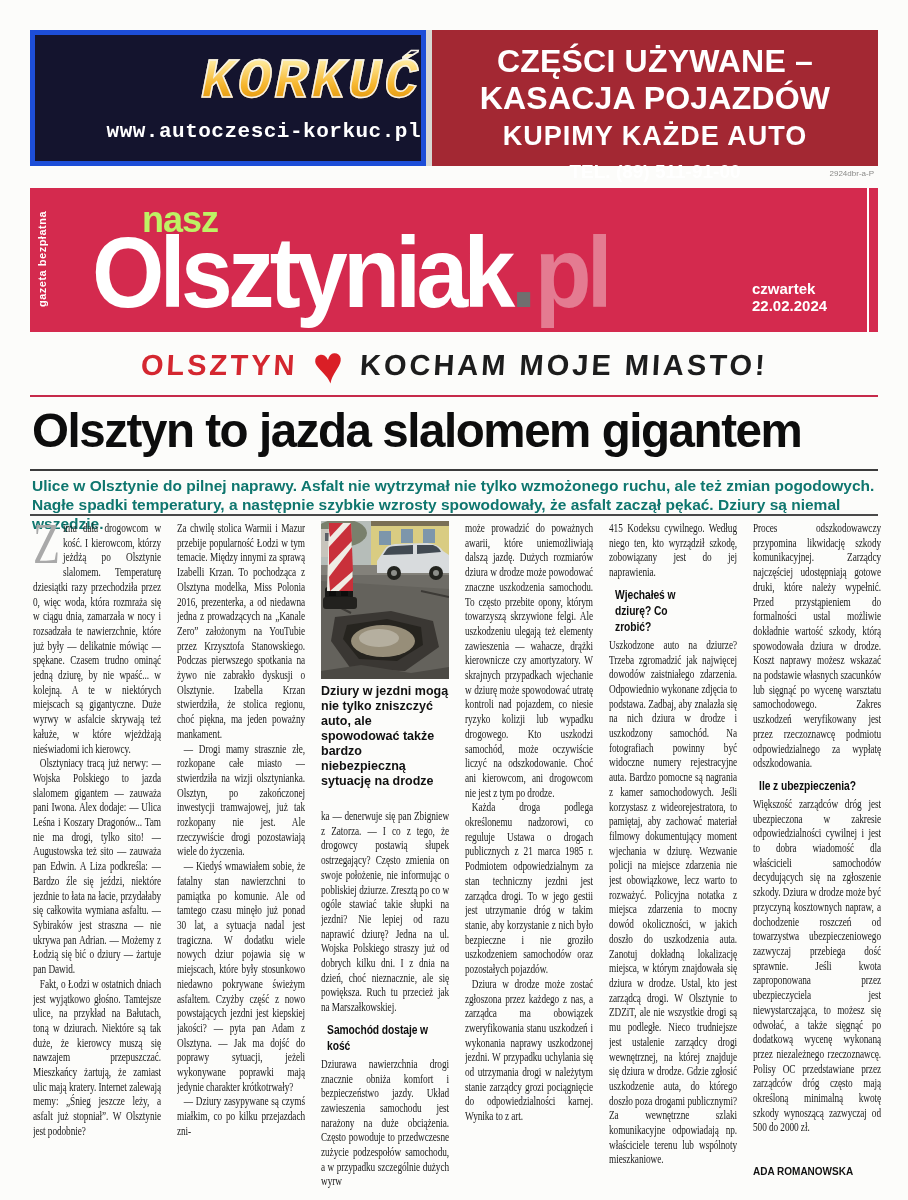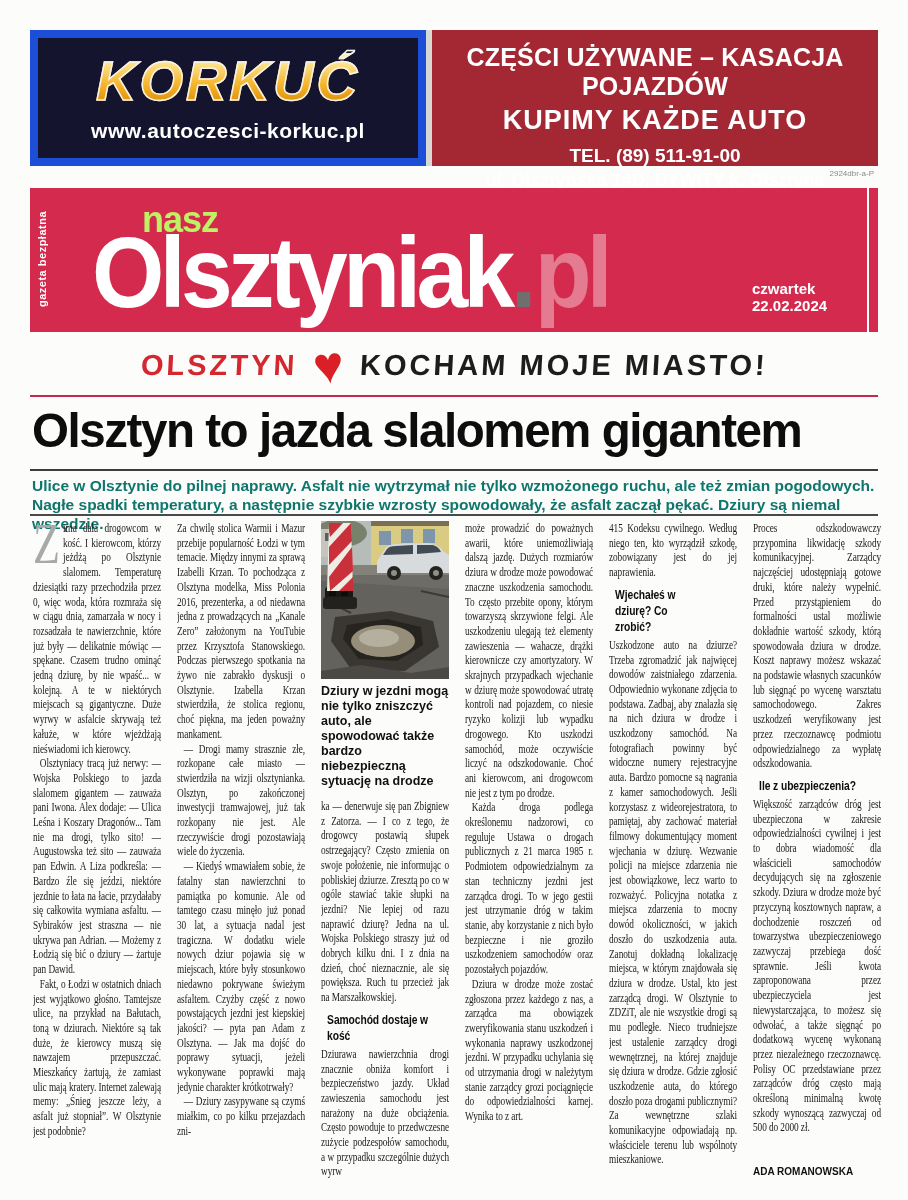--- a/index.html
+++ b/index.html
@@ -1,29 +1,29 @@
 <!DOCTYPE html>
 <html lang="pl"><head>
 <meta charset="utf-8">
 <style>
   * { margin:0; padding:0; box-sizing:border-box; }
   body { background:#e8e8e6; font-family:"Liberation Sans", sans-serif; }
   #page { position:relative; width:908px; height:1200px; background:#fcfcfa; margin:0 auto; overflow:hidden; }
 
   
   .ad { position:absolute; left:30px; top:30px; width:848px; height:136px; display:flex; }
-  .ad-left { width:396px; height:100%; background:#14142e; border:8px solid #1d4ed8; display:flex; flex-direction:column; align-items:center; justify-content:center; gap:10px; }
+  .ad-left { width:396px; height:100%; background:#14142e; border:5px solid #1d4ed8; display:flex; flex-direction:column; align-items:flex-end; justify-content:center; gap:10px;font-family:Liberation Mono, monospace; }
   .ad-brand { font-size:56px; font-weight:800; font-style:italic; letter-spacing:3px;
     background:linear-gradient(180deg,#fff3b0 5%,#f6b62e 55%,#d98a00 95%);
     -webkit-background-clip:text; background-clip:text; color:transparent;
     -webkit-text-stroke:1.5px #f5f2e8; line-height:1; }
   .ad-url { color:#fff; font-weight:700; font-size:21px; letter-spacing:0.5px; }
   .ad-gap { width:6px; background:#d8d8d4; }
   .ad-right { flex:1; background:#a32833; color:#fff; text-align:center; padding-top:13px; }
-  .ad-r1 { font-size:25px; font-weight:800; letter-spacing:0.2px; }
+  .ad-r1 { font-size:32px; font-weight:800; letter-spacing:0.2px; }
   .ad-r2 { font-size:27px; font-weight:700; margin-top:4px; letter-spacing:1px; }
   .ad-r3 { font-size:19px; font-weight:700; margin-top:9px; }
   .ad-r4 { font-size:18px; font-weight:700; margin-top:3px; }
   .ad-code { position:absolute; right:34px; top:169px; font-size:8px; color:#8a8a88; }
 
   
   .masthead { position:absolute; left:30px; top:188px; width:848px; height:144px; background:#d42a4e; }
   .mh-vertical { position:absolute; left:6px; bottom:10px; color:#fff; font-size:11px; font-weight:700;
     writing-mode:vertical-rl; transform:rotate(180deg); letter-spacing:0.5px; height:126px; text-align:center; }
   .mh-nasz { position:absolute; left:112px; top:14px; color:#bef264; font-size:36px; font-weight:700; letter-spacing:-1px; line-height:1; }
@@ -55,21 +55,21 @@
     color:#1a1a1a; text-align:justify; letter-spacing:-0.1px; }
   .colinner p { text-indent:9px; }
   .colinner p.first { text-indent:0; }
   .dropcap { float:left; font-size:58px; line-height:46px; color:#a9a9a9; padding-right:4px; font-family:"Liberation Serif", serif; }
   .subhead { font-family:"Liberation Sans", sans-serif; font-weight:700; font-size:13.5px; line-height:16px; color:#0d0d0d; margin:7px 0 3px 0; padding-left:8px; text-align:left; }
   #col1 { left:33px; } #col2 { left:177px; } #col3 { left:321px; }
   #col4 { left:465px; } #col5 { left:609px; } #col6 { left:753px; }
 
   
   .photo-wrap { position:relative; width:128px; height:158px; margin-bottom:5px; }
-  .caption { width:128px; font-family:"Liberation Sans", sans-serif; font-weight:700; font-size:12.5px; line-height:15px; color:#101010; margin-bottom:10px; }
+  .caption { width:128px; font-family:"Liberation Sans", sans-serif; font-weight:700; font-size:12.5px; line-height:15px; color:#101010; margin-bottom:20px; }
 
   .byline { position:absolute; left:753px; top:1166px; width:128px; font-size:10px; font-weight:700; color:#111; font-family:"Liberation Sans", sans-serif; }
 </style>
 </head>
 <body>
 
 <div id="page">
 
   <div class="ad">
     <div class="ad-left">

